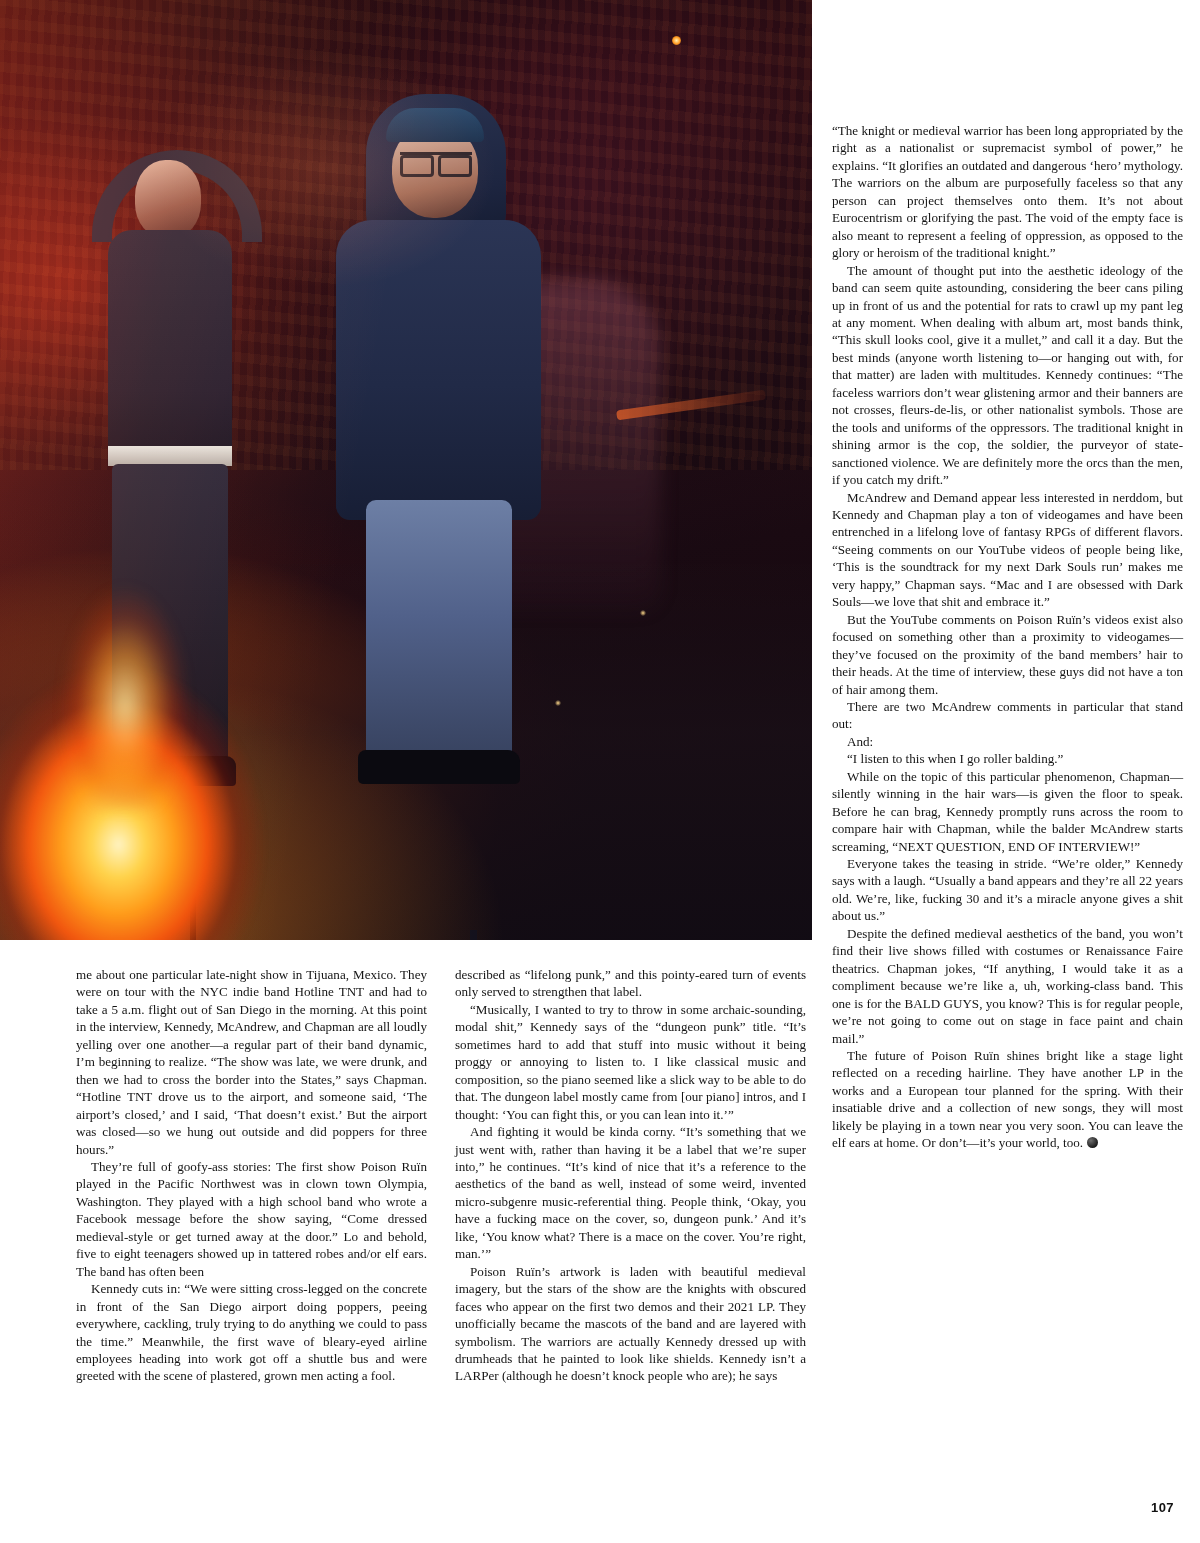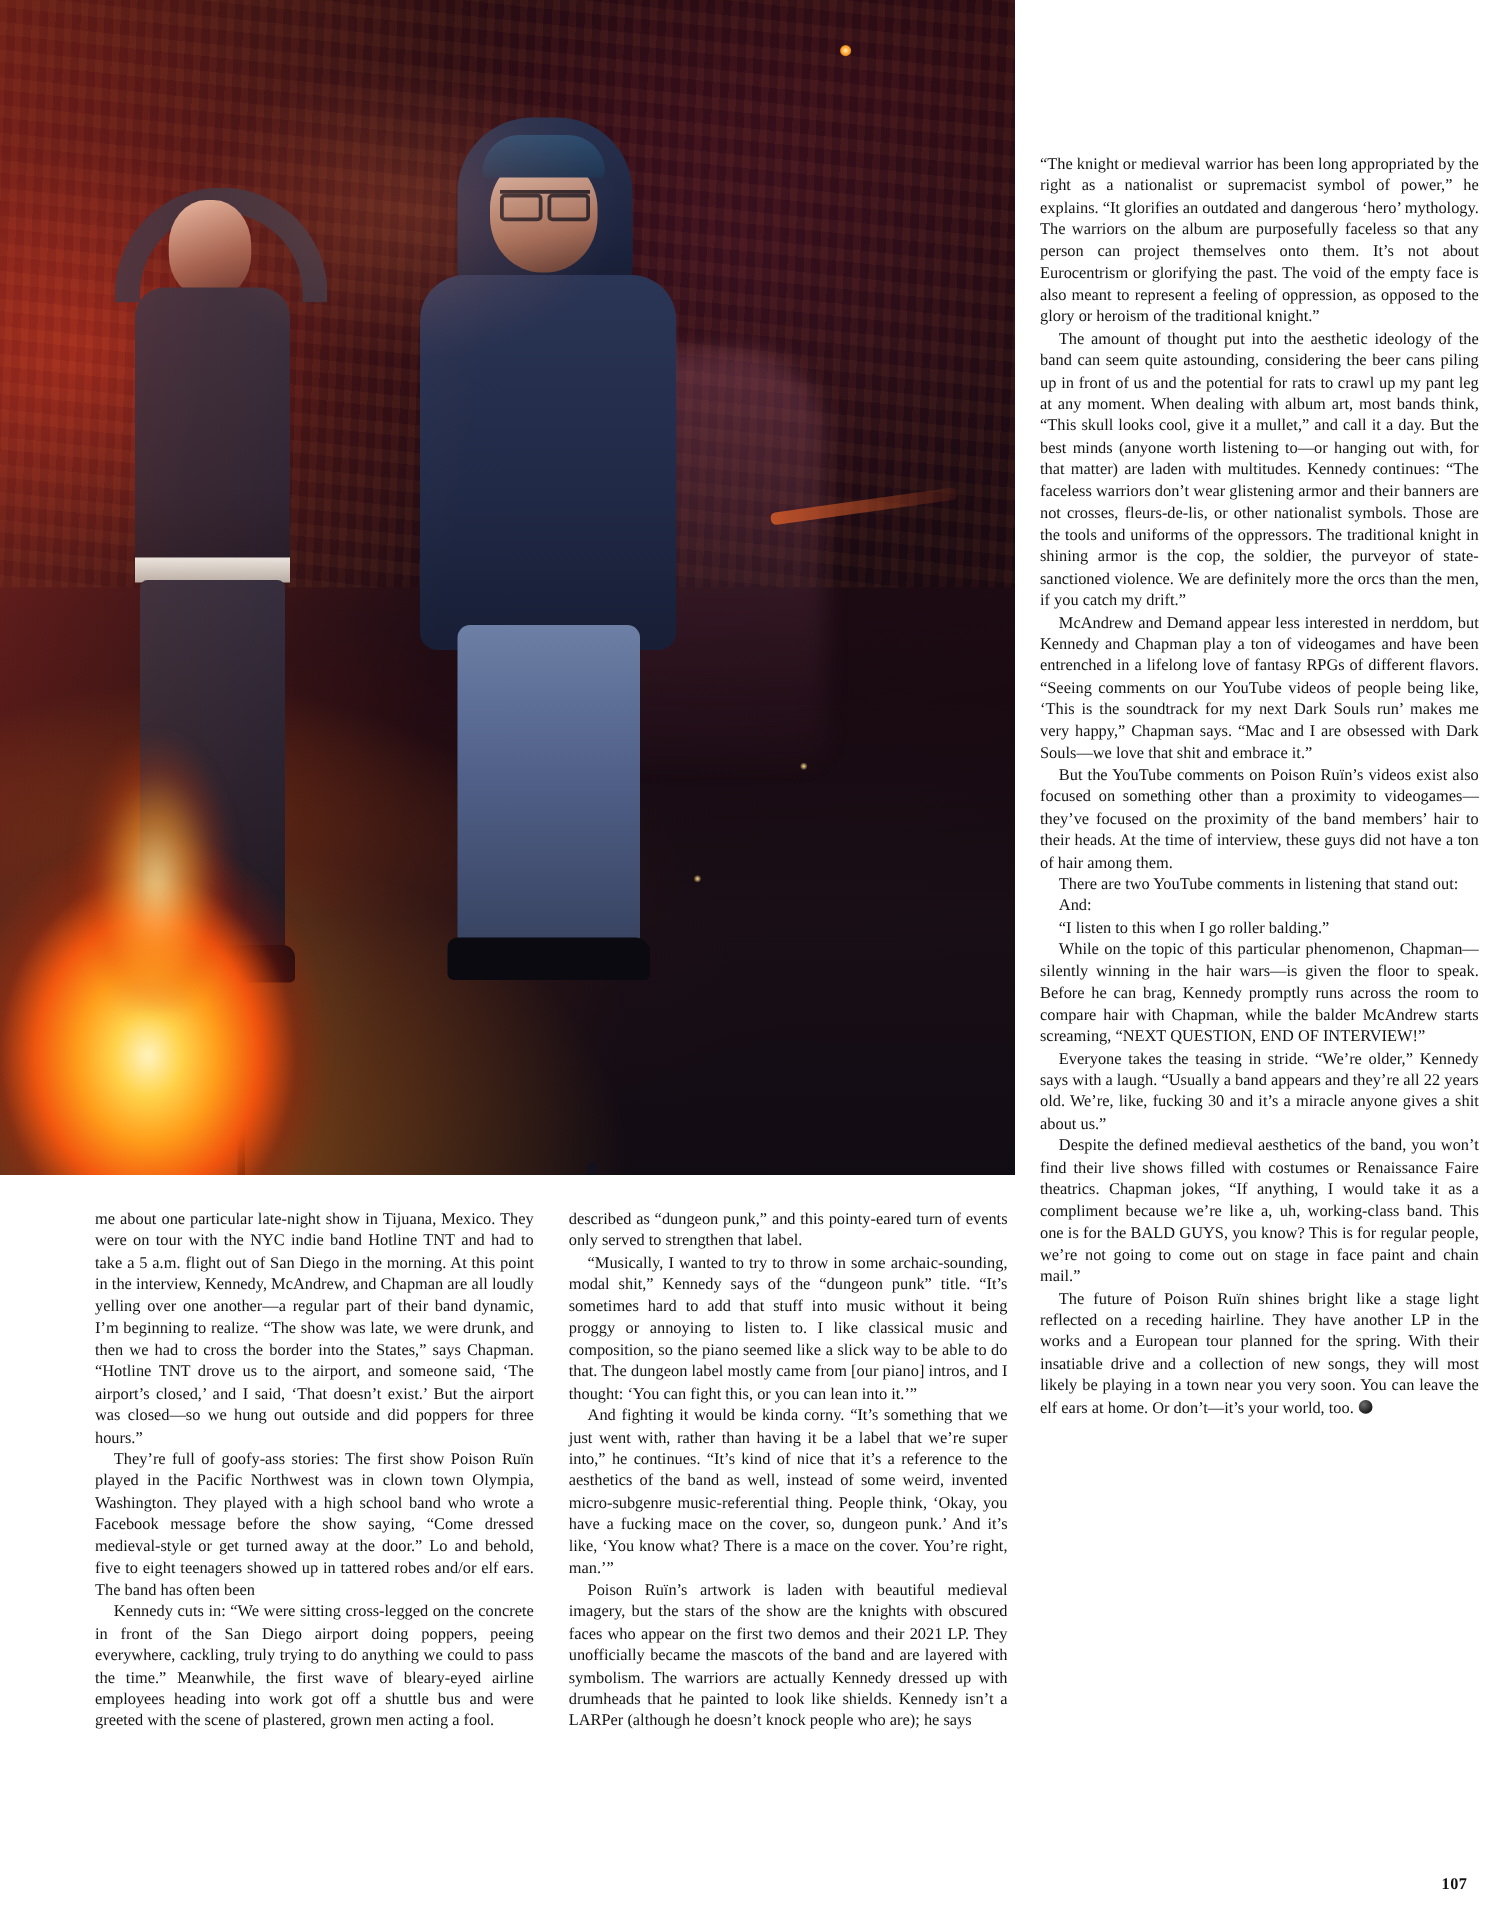--- a/index.html
+++ b/index.html
@@ -216,21 +216,21 @@
     text-indent: 1.15em;
   }
   .col-1 { left: 76px;  top: 966px; width: 351px; }
   .col-2 { left: 455px; top: 966px; width: 351px; }
   .col-3 { left: 832px; top: 122px; width: 351px; }
 
   .page-number {
     position: absolute;
     right: 26px;
     bottom: 28px;
-    font-family: Liberation Serif, serif;
+    font-family: Liberation Sans, sans-serif;
     font-weight: bold;
     font-size: 13px;
     letter-spacing: .4px;
     color: #111;
   }
   .end-mark {
     display: inline-block;
     width: 11px; height: 11px;
     border-radius: 50%;
     background: radial-gradient(circle at 35% 32%, #6e6e6e, #1b1b1b 70%);
@@ -282,32 +282,32 @@
   <div class="smear"></div>
 </div>
 
 <div class="col col-1">
   <p>me about one particular late-night show in Tijuana, Mexico. They were on tour with the NYC indie band Hotline TNT and had to take a 5 a.m. flight out of San Diego in the morning. At this point in the interview, Kennedy, McAndrew, and Chapman are all loudly yelling over one another—a regular part of their band dynamic, I’m beginning to realize. “The show was late, we were drunk, and then we had to cross the border into the States,” says Chapman. “Hotline TNT drove us to the airport, and someone said, ‘The airport’s closed,’ and I said, ‘That doesn’t exist.’ But the airport was closed—so we hung out outside and did poppers for three hours.”</p>
   <p>They’re full of goofy-ass stories: The first show Poison Ruïn played in the Pacific Northwest was in clown town Olympia, Washington. They played with a high school band who wrote a Facebook message before the show saying, “Come dressed medieval-style or get turned away at the door.” Lo and behold, five to eight teenagers showed up in tattered robes and/or elf ears. The band has often been</p>
   <p>Kennedy cuts in: “We were sitting cross-legged on the concrete in front of the San Diego airport doing poppers, peeing everywhere, cackling, truly trying to do anything we could to pass the time.” Meanwhile, the first wave of bleary-eyed airline employees heading into work got off a shuttle bus and were greeted with the scene of plastered, grown men acting a fool.</p>
 </div>
 
 <div class="col col-2">
-  <p>described as “dungeon punk,” and this pointy-eared turn of events only served to strengthen that label.</p>
+  <p>described as “lifelong punk,” and this pointy-eared turn of events only served to strengthen that label.</p>
   <p>“Musically, I wanted to try to throw in some archaic-sounding, modal shit,” Kennedy says of the “dungeon punk” title. “It’s sometimes hard to add that stuff into music without it being proggy or annoying to listen to. I like classical music and composition, so the piano seemed like a slick way to be able to do that. The dungeon label mostly came from [our piano] intros, and I thought: ‘You can fight this, or you can lean into it.’”</p>
   <p>And fighting it would be kinda corny. “It’s something that we just went with, rather than having it be a label that we’re super into,” he continues. “It’s kind of nice that it’s a reference to the aesthetics of the band as well, instead of some weird, invented micro-subgenre music-referential thing. People think, ‘Okay, you have a fucking mace on the cover, so, dungeon punk.’ And it’s like, ‘You know what? There is a mace on the cover. You’re right, man.’”</p>
   <p>Poison Ruïn’s artwork is laden with beautiful medieval imagery, but the stars of the show are the knights with obscured faces who appear on the first two demos and their 2021 LP. They unofficially became the mascots of the band and are layered with symbolism. The warriors are actually Kennedy dressed up with drumheads that he painted to look like shields. Kennedy isn’t a LARPer (although he doesn’t knock people who are); he says</p>
 </div>
 
 <div class="col col-3">
   <p>“The knight or medieval warrior has been long appropriated by the right as a nationalist or supremacist symbol of power,” he explains. “It glorifies an outdated and dangerous ‘hero’ mythology. The warriors on the album are purposefully faceless so that any person can project themselves onto them. It’s not about Eurocentrism or glorifying the past. The void of the empty face is also meant to represent a feeling of oppression, as opposed to the glory or heroism of the traditional knight.”</p>
   <p>The amount of thought put into the aesthetic ideology of the band can seem quite astounding, considering the beer cans piling up in front of us and the potential for rats to crawl up my pant leg at any moment. When dealing with album art, most bands think, “This skull looks cool, give it a mullet,” and call it a day. But the best minds (anyone worth listening to—or hanging out with, for that matter) are laden with multitudes. Kennedy continues: “The faceless warriors don’t wear glistening armor and their banners are not crosses, fleurs-de-lis, or other nationalist symbols. Those are the tools and uniforms of the oppressors. The traditional knight in shining armor is the cop, the soldier, the purveyor of state-sanctioned violence. We are definitely more the orcs than the men, if you catch my drift.”</p>
   <p>McAndrew and Demand appear less interested in nerddom, but Kennedy and Chapman play a ton of videogames and have been entrenched in a lifelong love of fantasy RPGs of different flavors. “Seeing comments on our YouTube videos of people being like, ‘This is the soundtrack for my next Dark Souls run’ makes me very happy,” Chapman says. “Mac and I are obsessed with Dark Souls—we love that shit and embrace it.”</p>
   <p>But the YouTube comments on Poison Ruïn’s videos exist also focused on something other than a proximity to videogames—they’ve focused on the proximity of the band members’ hair to their heads. At the time of interview, these guys did not have a ton of hair among them.</p>
-  <p>There are two YouTube comments in listening that stand out:</p>
+  <p>There are two McAndrew comments in particular that stand out:</p>
   <p>And:</p>
   <p>“I listen to this when I go roller balding.”</p>
   <p>While on the topic of this particular phenomenon, Chapman—silently winning in the hair wars—is given the floor to speak. Before he can brag, Kennedy promptly runs across the room to compare hair with Chapman, while the balder McAndrew starts screaming, “NEXT QUESTION, END OF INTERVIEW!”</p>
   <p>Everyone takes the teasing in stride. “We’re older,” Kennedy says with a laugh. “Usually a band appears and they’re all 22 years old. We’re, like, fucking 30 and it’s a miracle anyone gives a shit about us.”</p>
   <p>Despite the defined medieval aesthetics of the band, you won’t find their live shows filled with costumes or Renaissance Faire theatrics. Chapman jokes, “If anything, I would take it as a compliment because we’re like a, uh, working-class band. This one is for the BALD GUYS, you know? This is for regular people, we’re not going to come out on stage in face paint and chain mail.”</p>
   <p><span>The future of Poison Ruïn shines bright like a stage light reflected on a receding hairline. They have another LP in the works and a European tour planned for the spring. With their insatiable drive and a collection of new songs, they will most likely be playing in a town near you very soon. You can leave the elf ears at home. Or don’t—it’s your world, too.</span><span class="end-mark"></span></p>
 </div>
 
 <div class="page-number">107</div>
 

